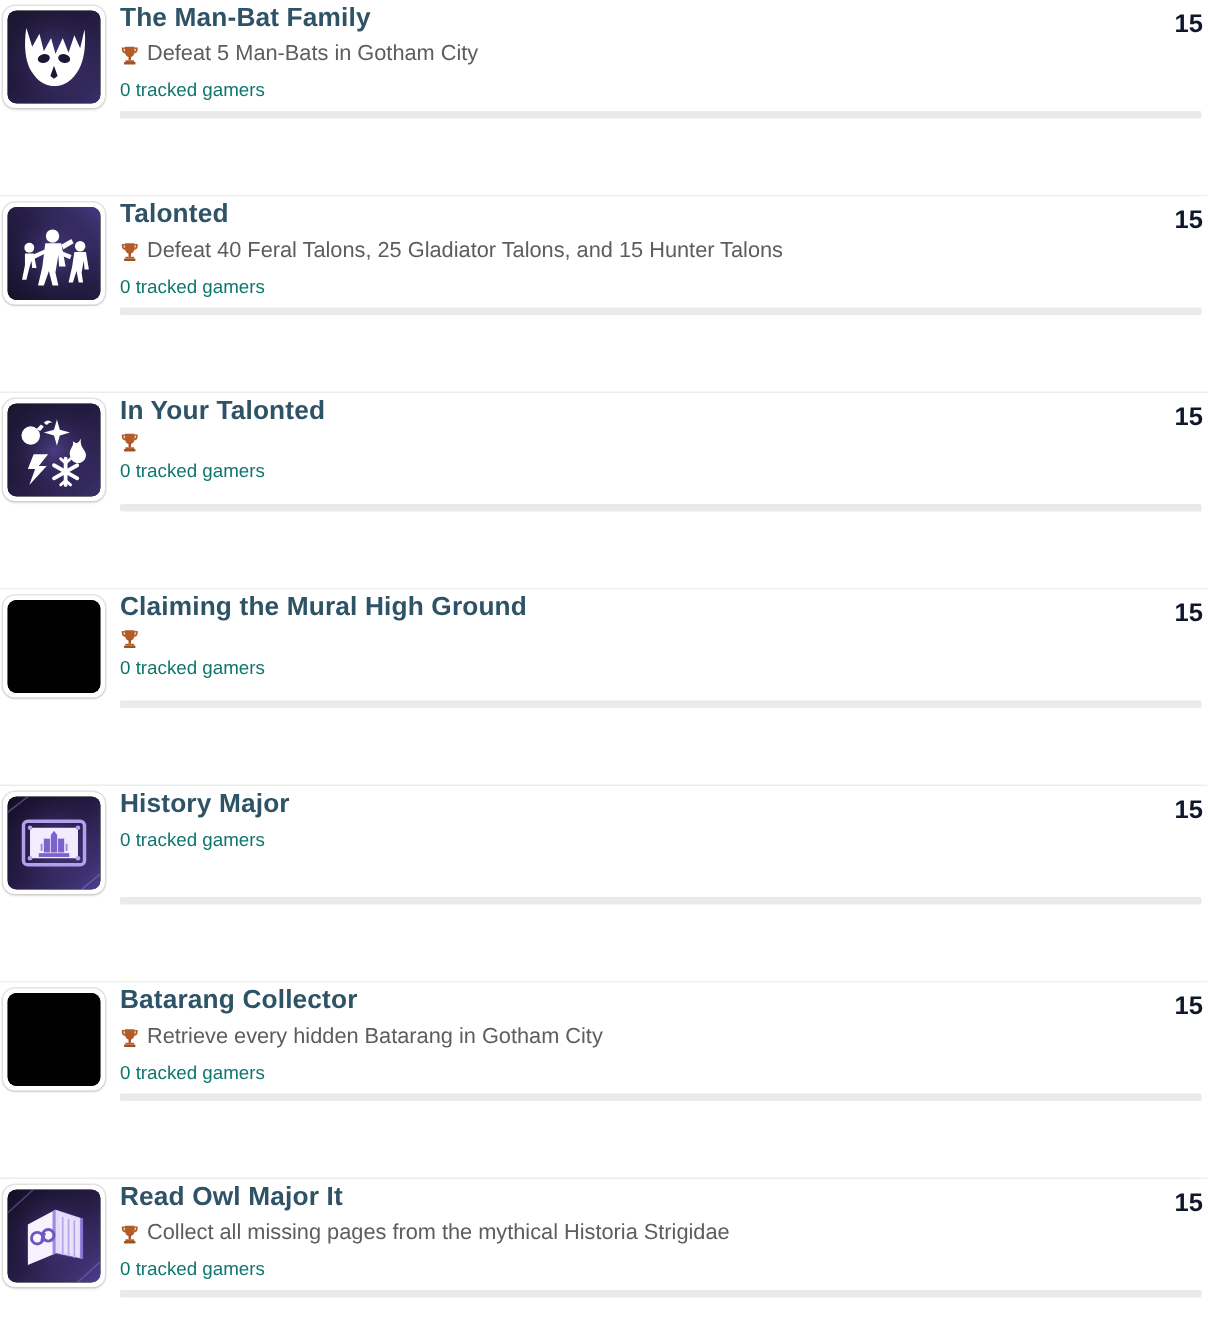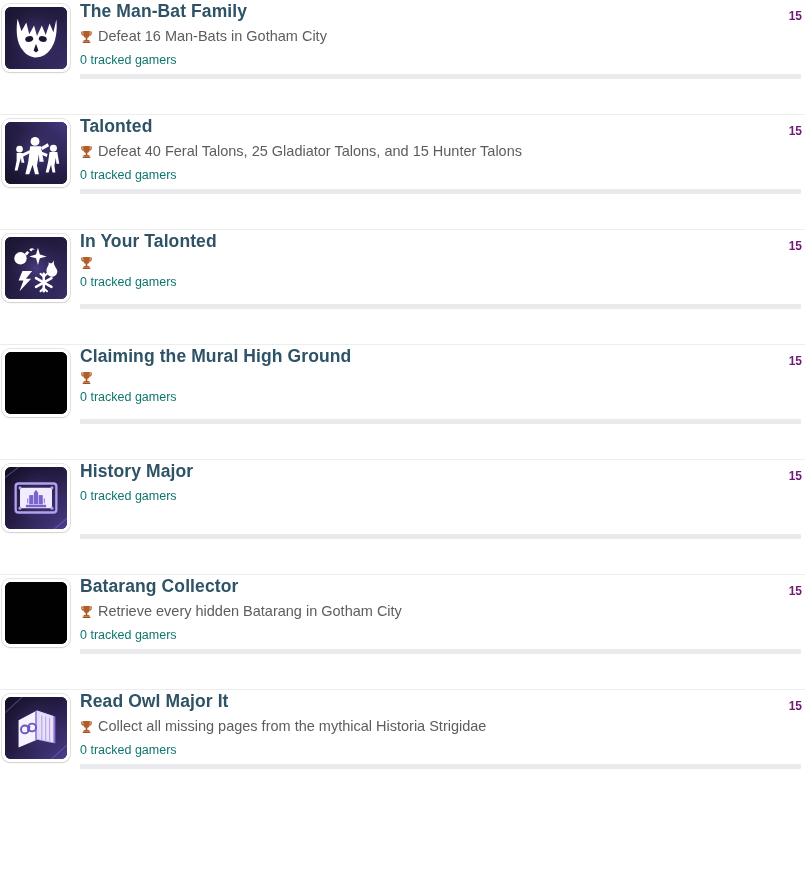--- a/index.html
+++ b/index.html
@@ -13,21 +13,21 @@
   }
 
   .achievement-list {
     width: 805px;
     display: block;
   }
 
   .achievement-row {
     position: relative;
     width: 805px;
-    height: 115px;
+    height: 131px;
     background: #ffffff;
   }
 
   .row-inner {
     position: relative;
     height: 100px;
     padding-top: 2px;
   }
 
   
@@ -96,23 +96,23 @@
     line-height: 18px;
     margin-top: 4px;
     white-space: nowrap;
   }
 
   
   .score {
     position: absolute;
     right: 3px;
     top: 5px;
-    font-size: 12px;
+    font-size: 17px;
     font-weight: bold;
-    color: #701a75;
+    color: #0f172a;
     text-align: right;
     line-height: 22px;
   }
 
   
   .progress-track {
     position: absolute;
     left: 80px;
     right: 4px;
     top: 74px;
@@ -296,21 +296,21 @@
           <span class="trophy-icon">
             <svg viewBox="0 0 13 14">
               <path d="M3.2 1.1 h6.6 v3.1 c0 2.3 -1.4 3.9 -3.3 3.9 c-1.9 0 -3.3 -1.6 -3.3 -3.9 Z" fill="#b35c28"></path>
               <path d="M3.2 1.6 H1.2 v1.3 c0 1.6 0.9 2.6 2.2 2.8 v-1.3 c-0.6 -0.2 -1 -0.7 -1 -1.5 V2.6 h0.8 Z" fill="#b35c28"></path>
               <path d="M9.8 1.6 h2 v1.3 c0 1.6 -0.9 2.6 -2.2 2.8 v-1.3 c0.6 -0.2 1 -0.7 1 -1.5 V2.6 h-0.8 Z" fill="#b35c28"></path>
               <rect x="5.7" y="7.6" width="1.6" height="2.6" fill="#a25122"></rect>
               <rect x="3.6" y="10.1" width="5.8" height="1.3" rx="0.3" fill="#b35c28"></rect>
               <rect x="2.7" y="11.4" width="7.6" height="1.6" rx="0.3" fill="#a25122"></rect>
             </svg>
           </span>
-          <span>Defeat 16 Man-Bats in Gotham City</span>
+          <span>Defeat 5 Man-Bats in Gotham City</span>
         </div>
         <div class="tracked">0 tracked gamers</div>
       </div>
 
       <div class="score">15</div>
 
       <div class="progress-track">
         <div class="progress-fill" style="width: 0%;"></div>
       </div>
     </div>

